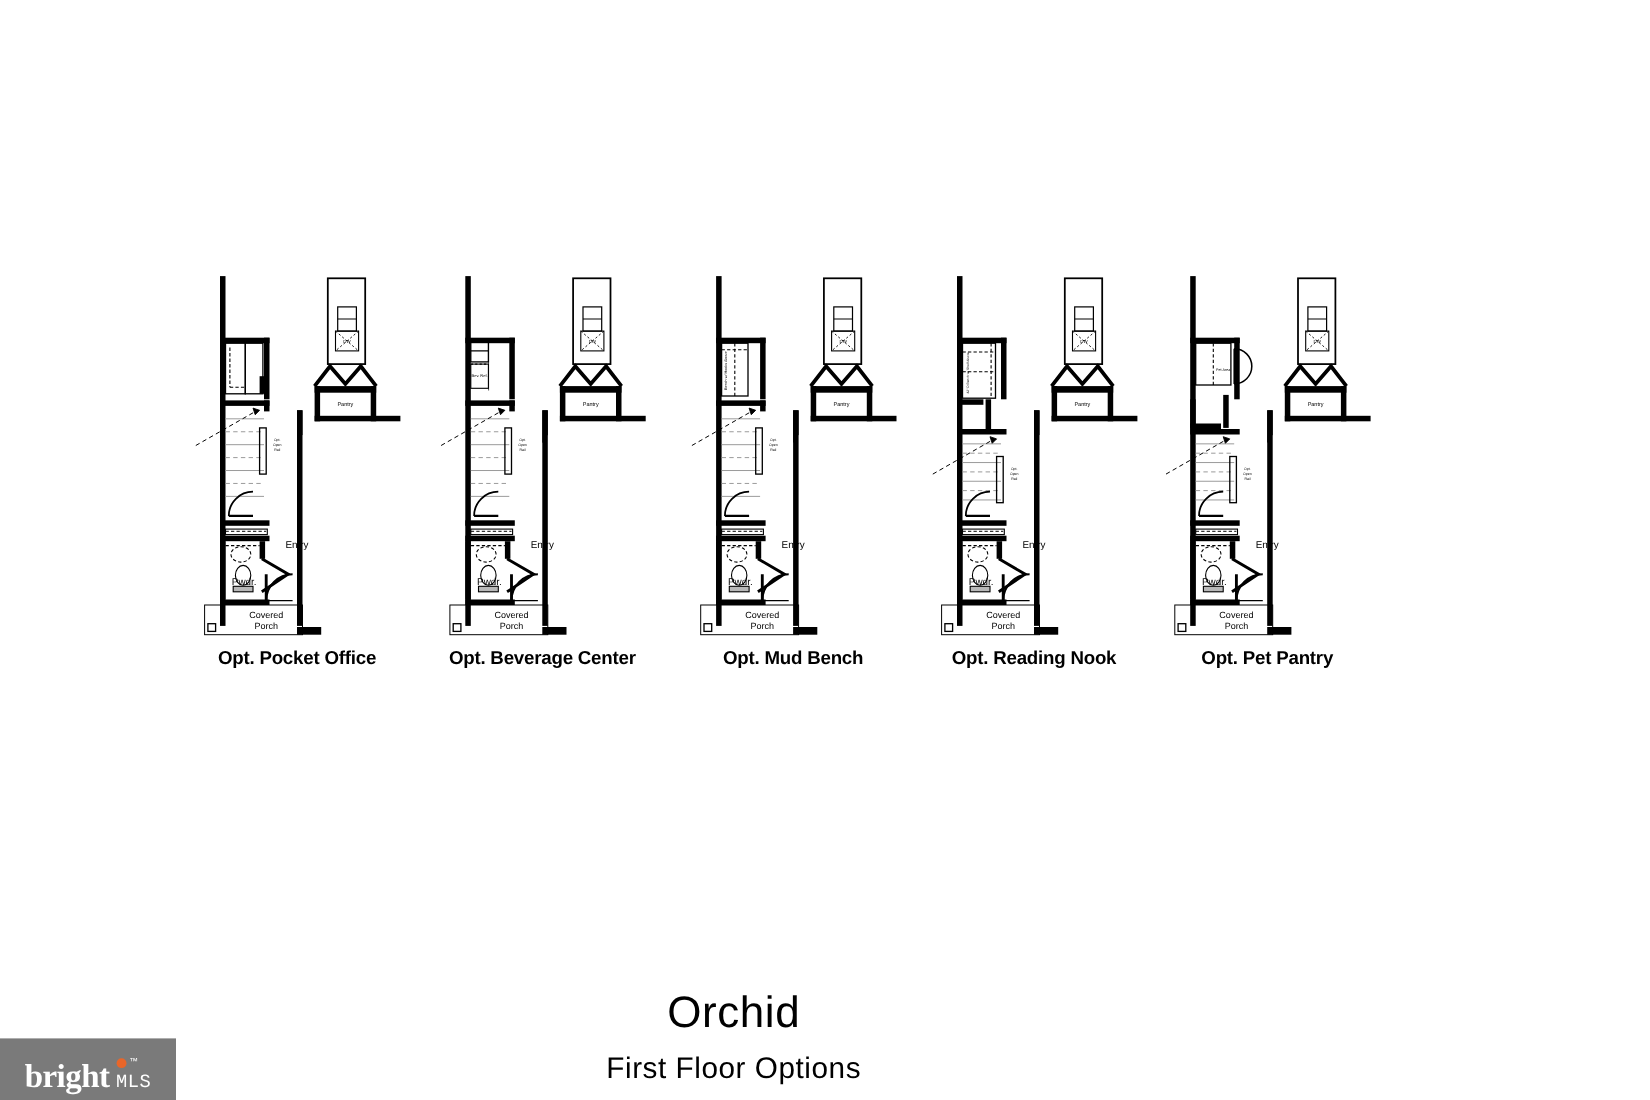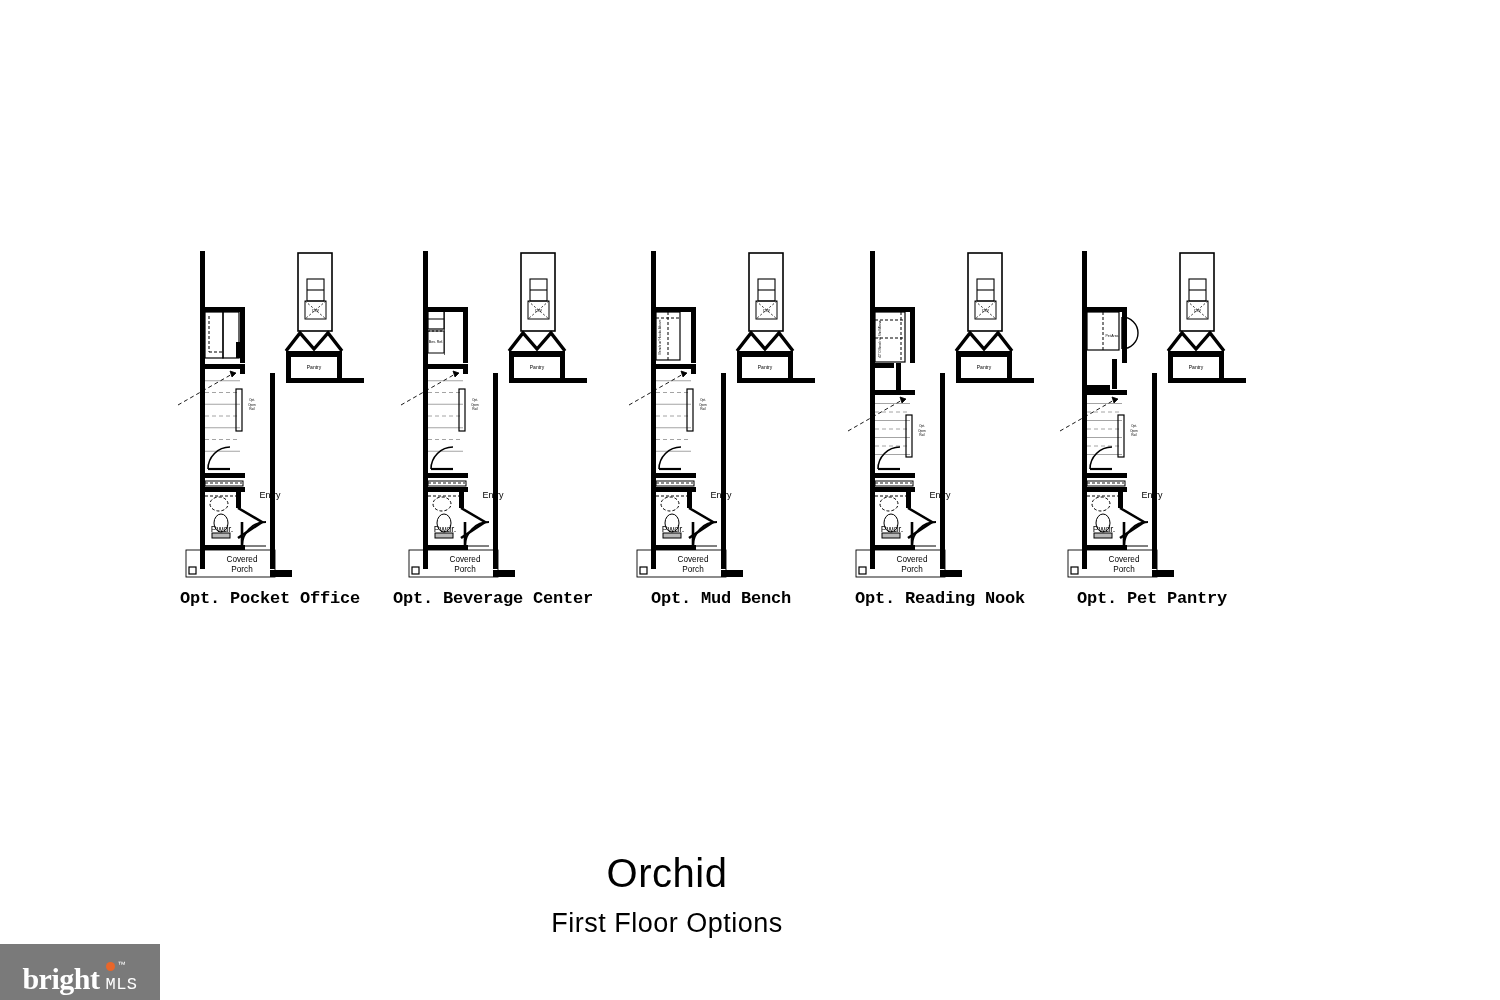--- a/index.html
+++ b/index.html
@@ -36,32 +36,32 @@
     left: 0;
     top: 0;
   }
 
   .plan-caption {
     position: absolute;
     top: 344px;
     left: 0;
     width: 100%;
     text-align: center;
-    font-family: Liberation Mono, monospace;
+    font-family: Liberation Sans, sans-serif;
     font-size: 17px;
     font-weight: bold;
     letter-spacing: -0.2px;
     white-space: nowrap;
     color: #000000;
   }
 
   #title-block {
     position: absolute;
     left: 0;
-    top: 848px;
+    top: 896px;
     width: 1334px;
     text-align: center;
   }
   #title-line1 {
     font-family: "Liberation Sans", sans-serif;
     font-size: 40px;
     font-weight: 500;
     line-height: 50px;
     letter-spacing: 0.5px;
   }

